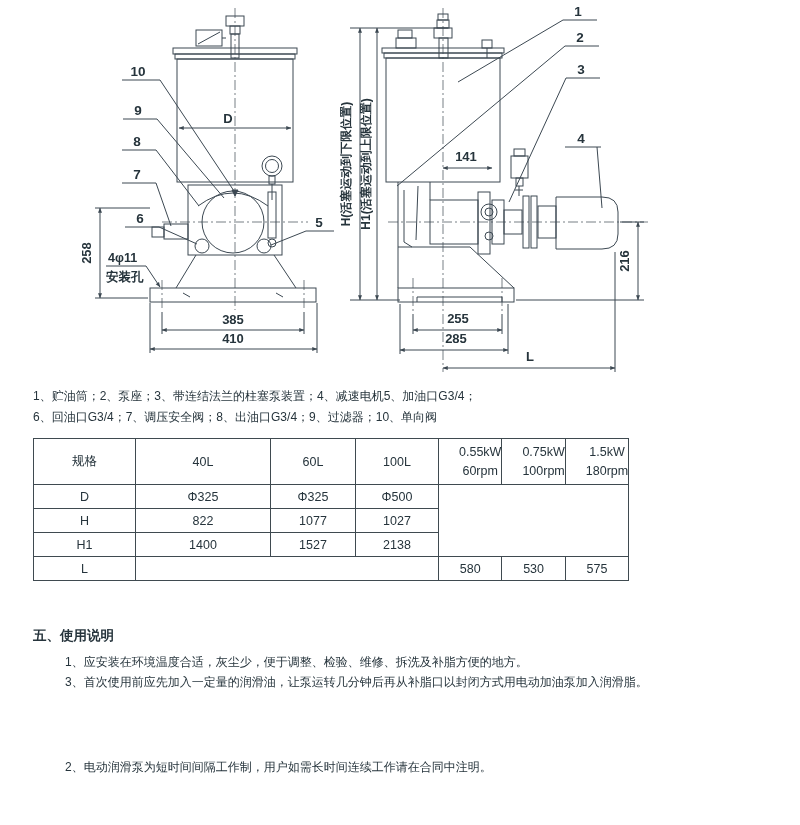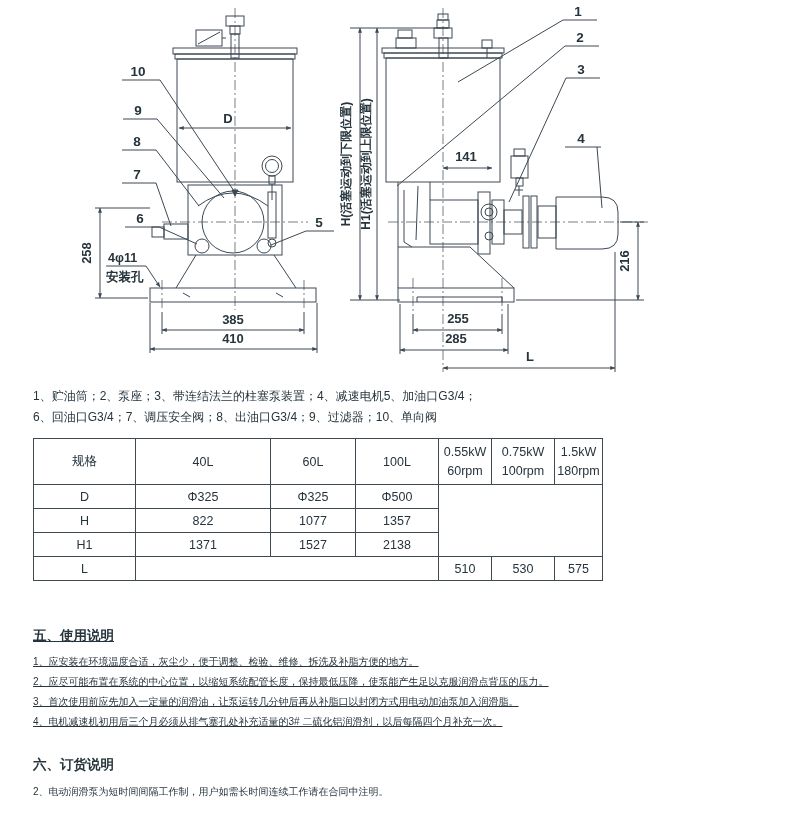--- a/index.html
+++ b/index.html
@@ -15,25 +15,25 @@
   .co{font-size:13.5px;font-weight:bold;text-anchor:middle;}
   .vt{font-size:12px;font-weight:bold;text-anchor:middle;}
   .mt{font-size:12.5px;font-weight:bold;}
   
   .parts{position:absolute;left:33px;top:386px;font-size:12px;line-height:21px;white-space:nowrap;}
   
   .spec{position:absolute;left:33px;top:438px;border-collapse:collapse;table-layout:fixed;}
   .spec td{border:1px solid #3f4a50;text-align:center;vertical-align:middle;
            font-size:12.5px;padding:0;height:23px;}
   .spec tr.hdr td{height:45px;}
-  .spec .two span{display:block;line-height:19px;}
+  .spec .two span{display:block;line-height:19px;margin-left:20px;}
   
   .sec{position:absolute;left:33px;white-space:nowrap;}
   .sec .ttl{font-size:13.5px;font-weight:bold;margin-bottom:7px;}
-  .sec .itm{font-size:10px;line-height:20px;}
+  .sec .itm{font-size:12px;line-height:20px;margin-left:32px;}
   .sec-order .itm{line-height:22px;}
 </style>
 </head>
 <body>
 
 <div class="page">
 
   <svg class="drawing" width="800" height="382" viewBox="0 0 800 382">
     <defs>
       <marker id="ar" viewBox="0 0 10 10" refX="9.5" refY="5" markerWidth="10" markerHeight="5" orient="auto-start-reverse">
@@ -289,46 +289,43 @@
       <td>D</td>
       <td>Φ325</td>
       <td>Φ325</td>
       <td>Φ500</td>
       <td colspan="3" rowspan="3"></td>
     </tr>
     <tr>
       <td>H</td>
       <td>822</td>
       <td>1077</td>
-      <td>1357</td>
+      <td>1027</td>
     </tr>
     <tr>
       <td>H1</td>
-      <td>1371</td>
+      <td>1400</td>
       <td>1527</td>
       <td>2138</td>
     </tr>
     <tr>
       <td>L</td>
       <td colspan="3"></td>
-      <td>510</td>
+      <td>580</td>
       <td>530</td>
       <td>575</td>
     </tr>
   </tbody>
     </table>
 
   
-  <div class="sec sec-usage" style="top:627px;text-decoration:underline;">
+  <div class="sec sec-usage" style="top:627px;">
     <div class="ttl">五、使用说明</div>
     <div class="itm">1、应安装在环境温度合适，灰尘少，便于调整、检验、维修、拆洗及补脂方便的地方。</div>
-    <div class="itm">2、应尽可能布置在系统的中心位置，以缩短系统配管长度，保持最低压降，使泵能产生足以克服润滑点背压的压力。</div>
     <div class="itm">3、首次使用前应先加入一定量的润滑油，让泵运转几分钟后再从补脂口以封闭方式用电动加油泵加入润滑脂。</div>
-    <div class="itm">4、电机减速机初用后三个月必须从排气塞孔处补充适量的3# 二硫化铝润滑剂，以后每隔四个月补充一次。</div>
   </div>
 
   
   <div class="sec sec-order" style="top:756px;">
-    <div class="ttl">六、订货说明</div>
     <div class="itm">2、电动润滑泵为短时间间隔工作制，用户如需长时间连续工作请在合同中注明。</div>
   </div>
 
 </div>
 
 </body></html>

